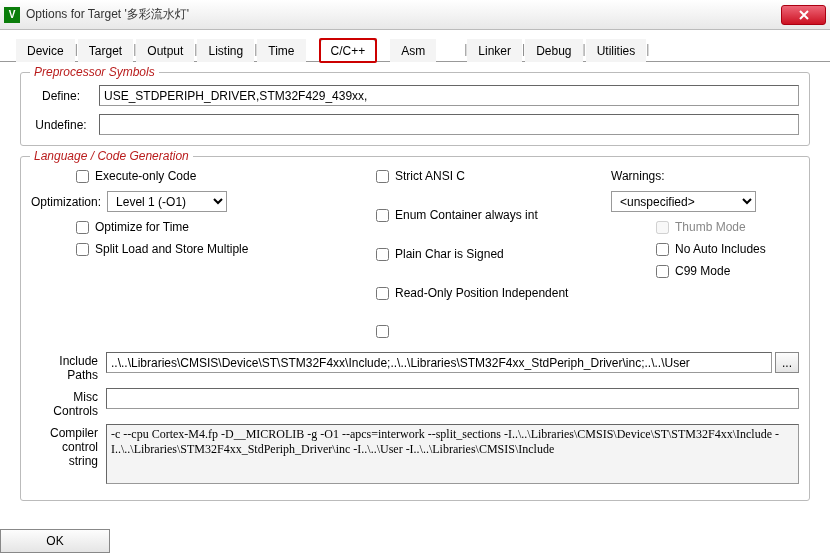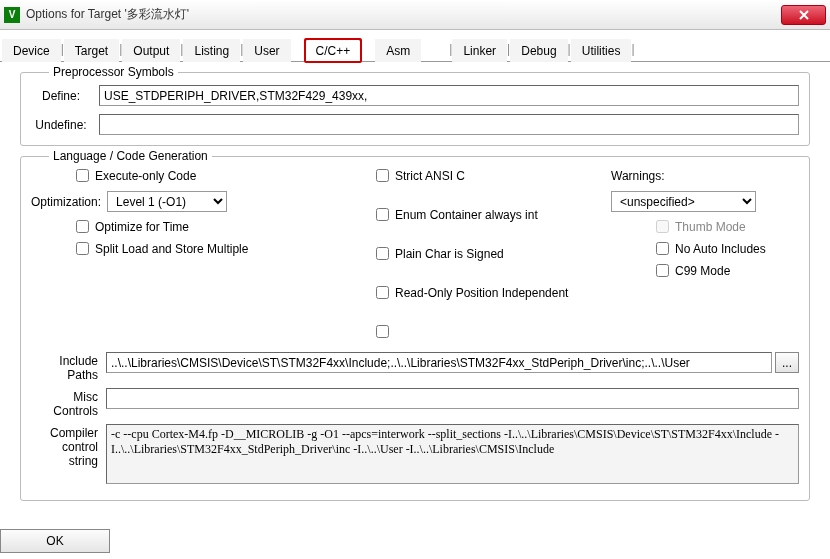--- a/index.html
+++ b/index.html
@@ -3,41 +3,41 @@
 <meta charset="utf-8">
 <style>
 * { box-sizing: border-box; margin: 0; padding: 0; font-family: Tahoma, Arial, sans-serif; font-size: 12px; }
 body { background: #fff; width: 830px; height: 559px; overflow: hidden; }
 
 .titlebar { height: 30px; background: linear-gradient(#fff, #e8e8e8); border-bottom: 1px solid #bbb; display: flex; align-items: center; padding: 0 4px; }
 .titlebar .app-icon { width: 16px; height: 16px; background: #0a7d0a; margin-right: 6px; font-size: 10px; color: #fff; font-weight: bold; display: flex; align-items: center; justify-content: center; }
 .titlebar .title { flex: 1; color: #333; }
 .titlebar .close { width: 45px; height: 20px; background: linear-gradient(#e67, #c12); border: 1px solid #a01; border-radius: 3px; color: #fff; display: flex; align-items: center; justify-content: center; font-weight: bold; font-size: 11px; }
 
-.tabs { display: flex; padding: 8px 12px 0 2px; border-bottom: 1px solid #999; }
+.tabs { display: flex; padding: 8px 12px 0 16px; border-bottom: 1px solid #999; }
 .tab { padding: 4px 10px; border: 1px solid transparent; border-bottom: none; cursor: pointer; position: relative; top: 1px; background: #f4f4f4; }
 .tab.active { background: #fff; border-color: #999; border-top-left-radius: 3px; border-top-right-radius: 3px; z-index: 2; }
 .tab-highlight { position: absolute; border: 2px solid #c00; top: -2px; left: -2px; right: -2px; bottom: -1px; border-radius: 2px; pointer-events: none; }
 .sep { color: #888; padding: 4px 0; }
 
 .body-area { padding: 10px 20px; }
 
 .group { border: 1px solid #bbb; border-radius: 3px; padding: 12px 10px 10px 10px; margin-bottom: 10px; position: relative; }
-.group-title { position: absolute; top: -8px; left: 28px; background: #fff; padding: 0 4px; color: #000000; }
+.group-title { position: absolute; top: -8px; left: 9px; background: #fff; padding: 0 4px; color: #b91c1c; font-style: italic; }
 
 .row { display: flex; align-items: center; margin-bottom: 8px; }
 .label-right { width: 68px; text-align: center; padding-right: 8px; }
 .input-sunken { flex: 1; border: 1px solid #999; border-top-color: #666; border-left-color: #666; background: #fff; height: 21px; padding: 2px 4px; font-size: 12px; }
 
 .lang-grid { display: flex; gap: 20px; }
 .col { display: flex; flex-direction: column; gap: 8px; }
 .col1 { width: 280px; }
 .col2 { width: 260px; gap: 25px; }
 .col3 { width: 180px; }
-.chk { display: flex; align-items: flex-start; gap: 6px; position: relative; padding-left: 45px; }
+.chk { display: flex; align-items: flex-end; gap: 6px; position: relative; padding-left: 45px; }
 .chk input[type=checkbox] { width: 13px; height: 13px; }
 .chk.disabled { color: #888; }
 .opt-row { display: flex; align-items: center; gap: 6px; }
 .combo { border: 1px solid #999; height: 21px; background: #fff; padding-left: 4px; }
 .combo.small { width: 120px; }
 .combo.warn { width: 145px; }
 .highlight-box { position: absolute; border: 2px solid #c00; top: -4px; left: -6px; width: 250px; height: 22px; border-radius: 2px; pointer-events: none; }
 
 .paths-area { margin-top: 4px; }
 .paths-row { display: flex; align-items: flex-start; margin-bottom: 6px; }
@@ -64,21 +64,21 @@
 
 <div class="tabs">
   <div class="tab"><span>Device</span></div>
     <span class="sep">|</span>
   <div class="tab"><span>Target</span></div>
     <span class="sep">|</span>
   <div class="tab"><span>Output</span></div>
     <span class="sep">|</span>
   <div class="tab"><span>Listing</span></div>
     <span class="sep">|</span>
-  <div class="tab"><span>User</span></div>
+  <div class="tab"><span>Time</span></div>
   <div class="tab active" style="margin-left:14px; position:relative;">
     <span>C/C++</span>
     <div class="tab-highlight"></div>
   </div>
   <div class="tab" style="margin-left:14px;"><span>Asm</span></div>
   <span class="sep" style="margin-left:28px;">|</span>
   <div class="tab"><span>Linker</span></div>
     <span class="sep">|</span>
   <div class="tab"><span>Debug</span></div>
     <span class="sep">|</span>

